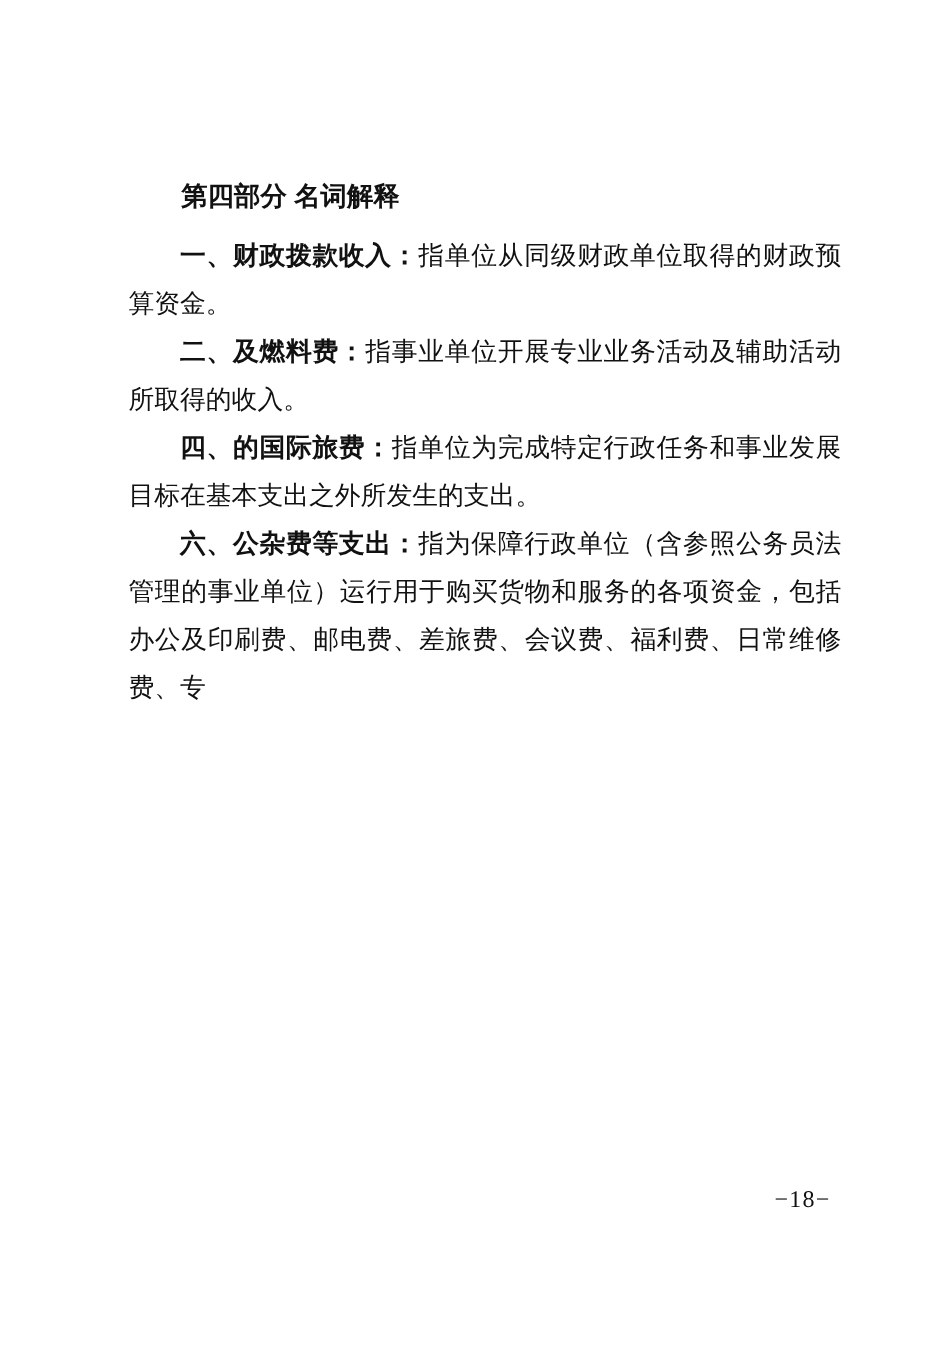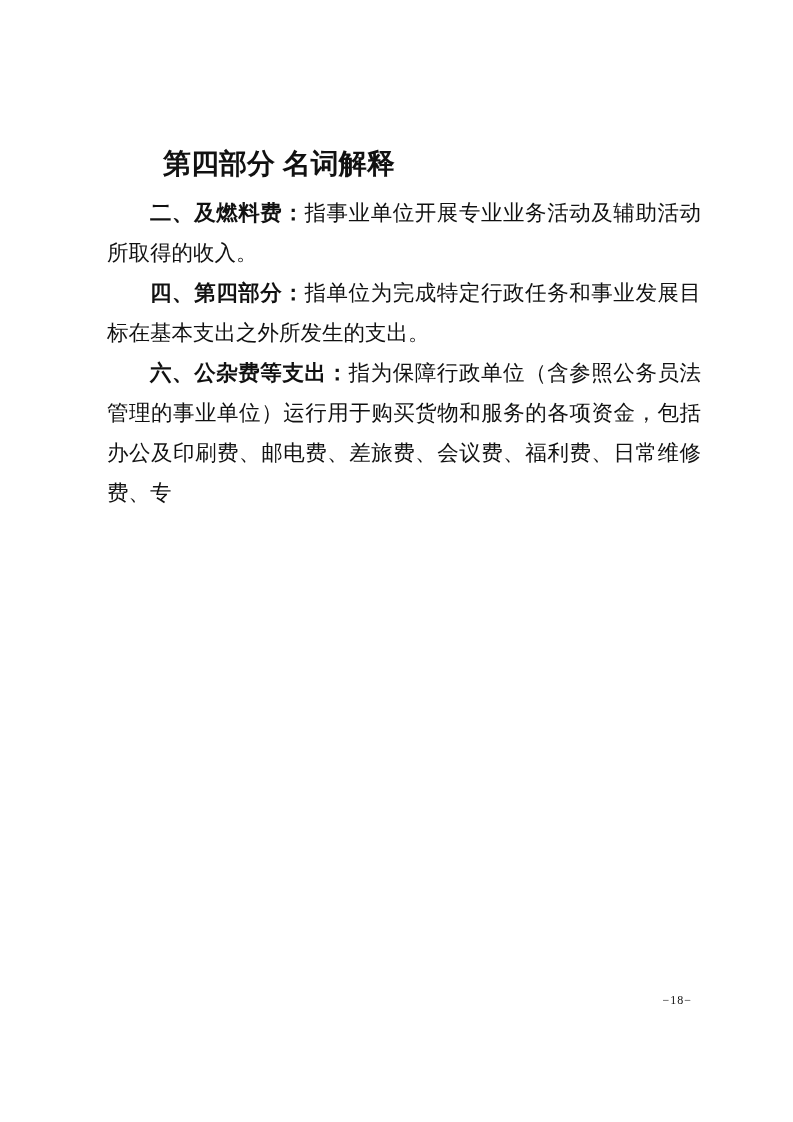--- a/index.html
+++ b/index.html
@@ -22,56 +22,57 @@
     top: 144px;
     width: 594px;
     font-size: 21.5px;
     line-height: 40px;
     text-align: justify;
     text-justify: inter-character;
   }
   .heading {
     font-family: "Liberation Sans", "DejaVu Sans", sans-serif;
     font-weight: 700;
-    font-size: 28px;
+    font-size: 22px;
     line-height: 40px;
     margin: 0 0 9px 0;
     text-indent: 2em;
     text-align: left;
   }
   .para {
     margin: 0;
     text-indent: 2em;
   }
   .term {
     font-weight: 700;
   }
   .page-number {
     position: absolute;
     right: 101px;
     top: 986px;
-    font-size: 12px;
+    font-size: 20px;
     line-height: 28px;
     letter-spacing: 1px;
     color: #111111;
   }
 </style>
 </head>
 <body>
 
 <div class="page">
   <div class="content">
 
     <h1 class="heading">第四部分 名词解释</h1>
 
+    <p class="para"><span class="term">一、财政拨款收入：</span><span>指单位从同级财政单位取得的财政预算资金。</span></p>
 
     <p class="para"><span class="term">二、及燃料费：</span><span>指事业单位开展专业业务活动及辅助活动所取得的收入。</span></p>
 
 
-    <p class="para"><span class="term">四、第四部分：</span><span>指单位为完成特定行政任务和事业发展目标在基本支出之外所发生的支出。</span></p>
+    <p class="para"><span class="term">四、的国际旅费：</span><span>指单位为完成特定行政任务和事业发展目标在基本支出之外所发生的支出。</span></p>
 
 
     <p class="para"><span class="term">六、公杂费等支出：</span><span>指为保障行政单位（含参照公务员法管理的事业单位）运行用于购买货物和服务的各项资金，包括办公及印刷费、邮电费、差旅费、会议费、福利费、日常维修费、专</span></p>
 
   </div>
 
   <div class="page-number">−18−</div>
 </div>
 
 </body></html>

